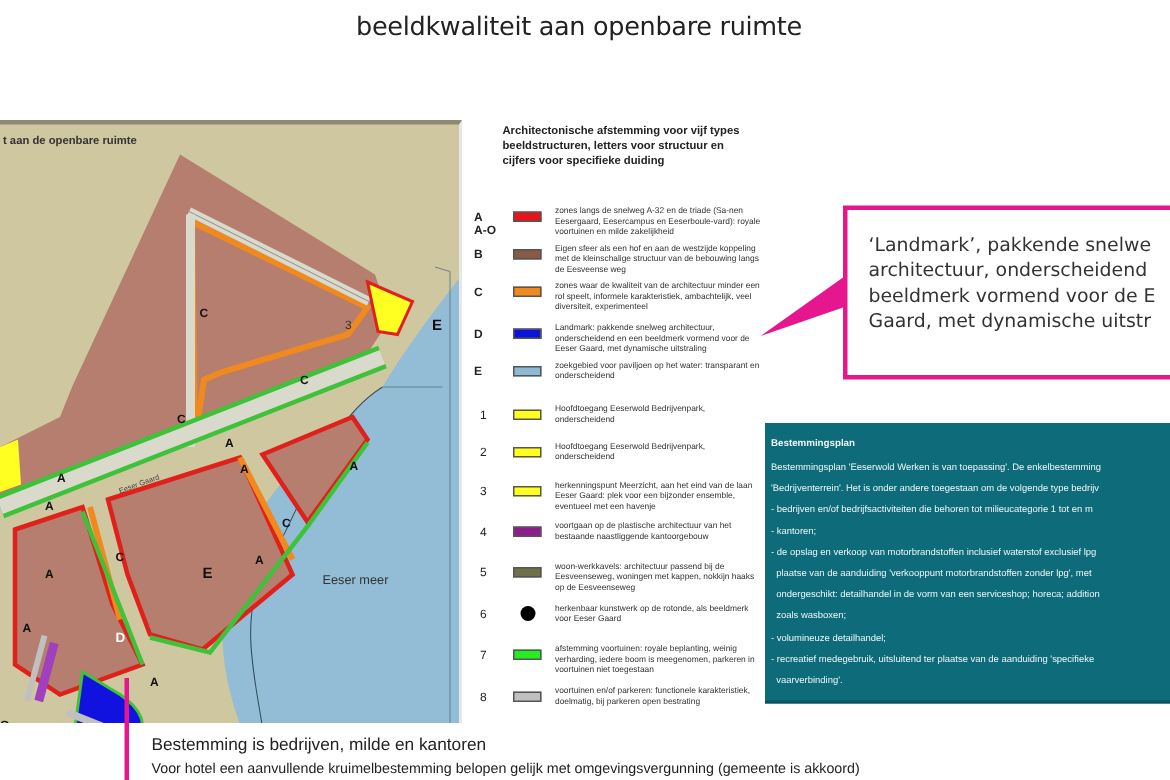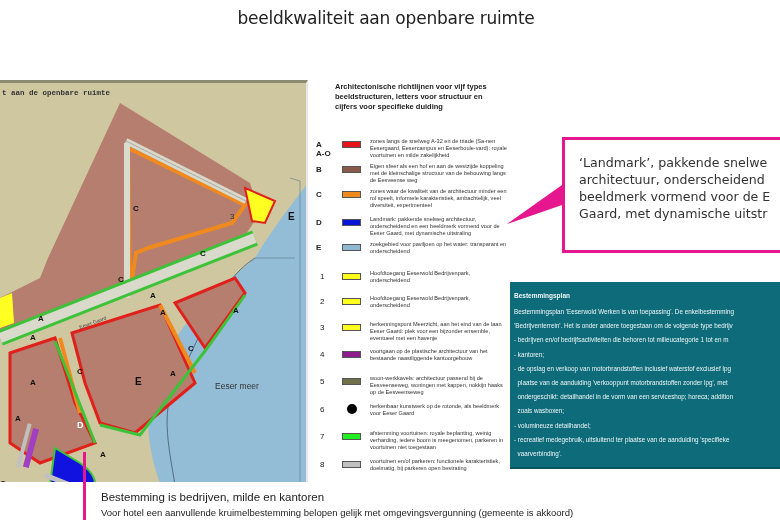--- a/index.html
+++ b/index.html
@@ -12,21 +12,21 @@
   }
 
   
   .map {
     position: absolute; left: 0; top: 80px; width: 308px; height: 402px; overflow: hidden;
     border-top: 3px solid #8c8a70; border-right: 2px solid #e7e7e7;
     background: #cfc7a0;
   }
   .map svg { position: absolute; left: 0; top: 0; }
   .map-caption {
-    position: absolute; left: 2px; top: 6px; font-size: 7.5px; font-weight: bold; color: #333; font-family: Liberation Mono, monospace;
+    position: absolute; left: 2px; top: 6px; font-size: 7.5px; font-weight: bold; color: #333;
   }
 
   
   .legend { position: absolute; left: 312px; top: 80px; width: 195px; }
   .legend-heading {
     position: absolute; left: 23px; top: 2px; width: 170px;
     font-size: 7.5px; font-weight: bold; line-height: 10px; color: #222;
   }
   .legend-row { position: absolute; left: 0; width: 195px; height: 30px; }
   .legend-code {
@@ -131,21 +131,21 @@
       <text x="188" y="268">C</text>
         <text x="200" y="173">C</text>
         <text x="133" y="128">C</text>
     </g>
     <text x="80" y="246" font-family="Liberation Sans, sans-serif" font-size="5" fill="#444" transform="rotate(-20 80 246)">Eeser Gaard</text>
   </svg>
   <div class="map-caption">t aan de openbare ruimte</div>
 </div>
 
 <div class="legend">
-  <div class="legend-heading">Architectonische richtlijnen voor vijf types beeldstructuren, letters voor structuur en cijfers voor specifieke duiding</div>
+  <div class="legend-heading">Architectonische afstemming voor vijf types beeldstructuren, letters voor structuur en cijfers voor specifieke duiding</div>
 
   <div class="legend-row" style="top:60px">
     <div class="legend-code" style="white-space:pre">A
 A-O</div>
     <div class="legend-swatch" style="background:#e8141a"></div>
     <div class="legend-text">zones langs de snelweg A-32 en de triade (Sa-nen Eesergaard, Eesercampus en Eeserboule-vard): royale voortuinen en milde zakelijkheid</div>
   </div>
   <div class="legend-row" style="top:85px">
     <div class="legend-code">B</div>
     <div class="legend-swatch" style="background:#8a5a48"></div>

